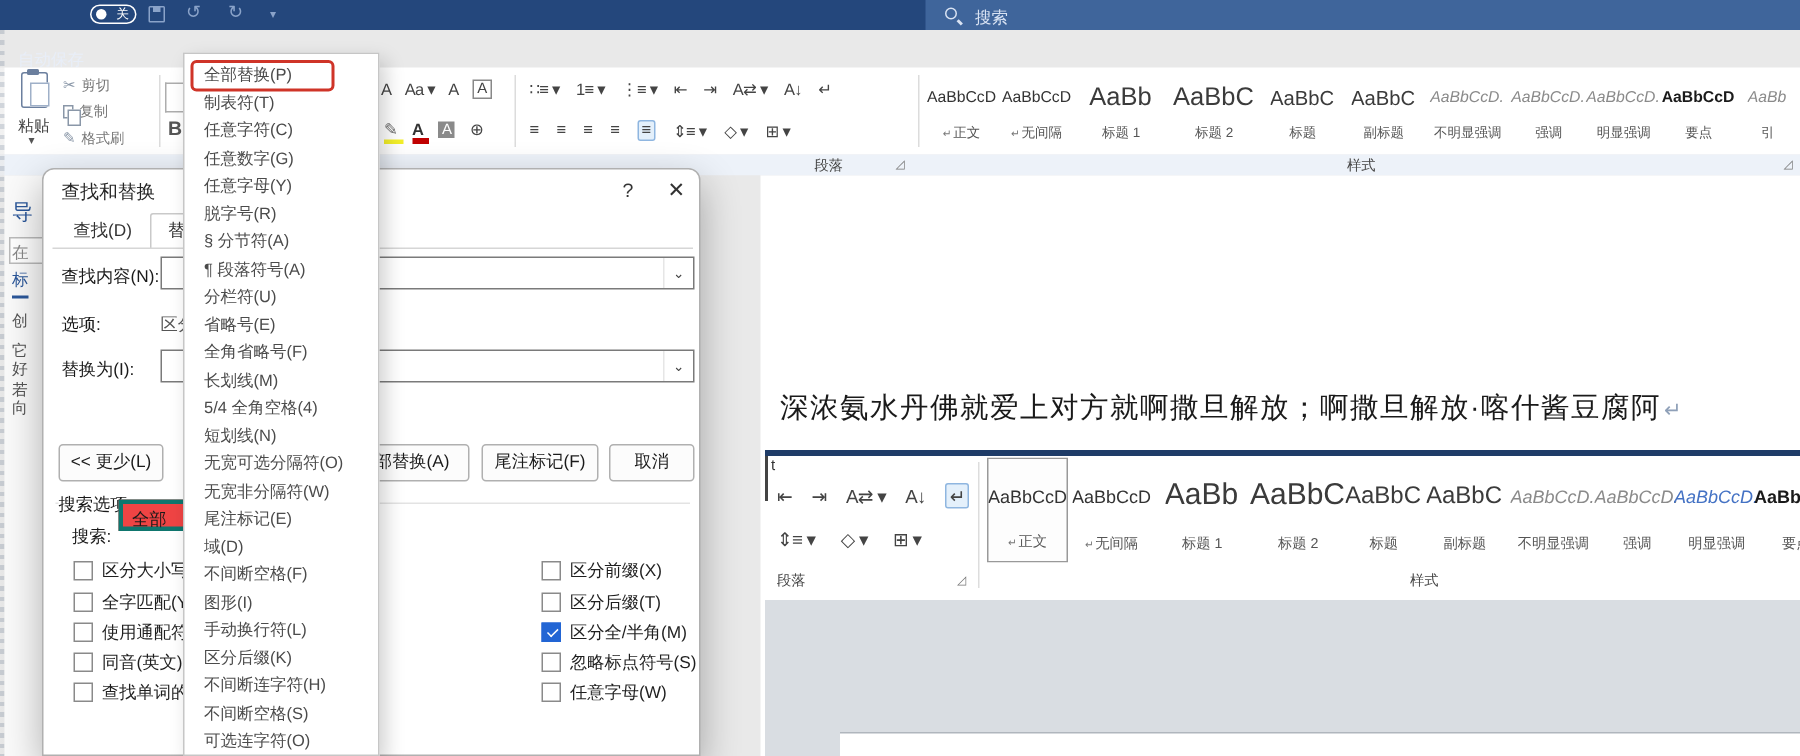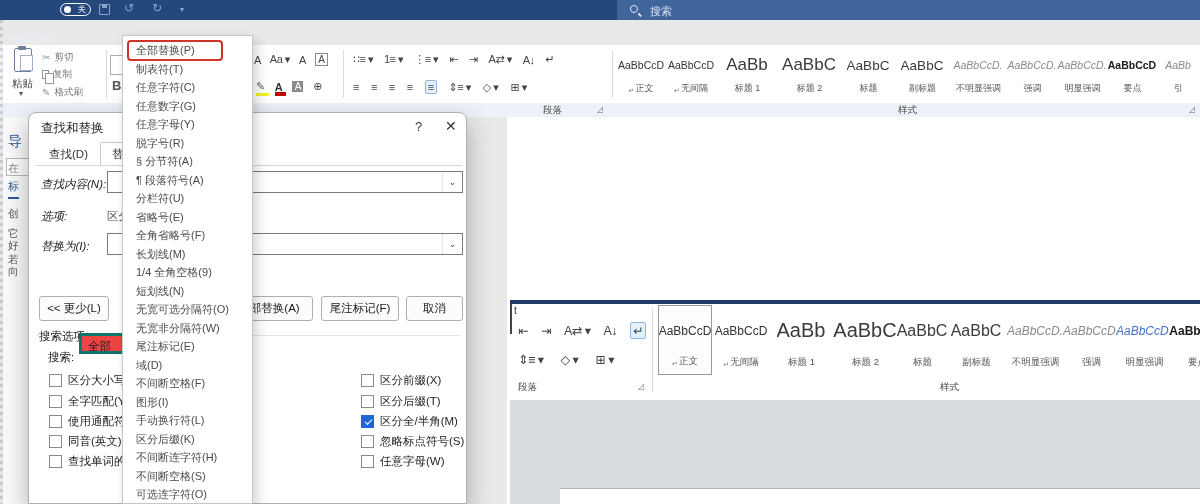--- a/index.html
+++ b/index.html
@@ -53,21 +53,21 @@
   .ricon.on{border:1px solid #8fb6e0;background:#e4f0fb;border-radius:2px;padding:0 2px;}
   .boxedA{border:1px solid #888;padding:0 2.5px;font-size:10px;}
   .pen{color:#666;}
   .pen::after{content:"";position:absolute;left:0;bottom:-3px;width:13px;height:3.5px;background:#f3ef2a;}
   .fcolor{font-weight:bold;color:#333;}
   .fcolor::after{content:"";position:absolute;left:0;bottom:-3px;width:11px;height:3.5px;background:#c00000;}
   .cshade{background:#8a8a8a;color:#fff;padding:0 2.5px;font-size:10px;}
   .styles-gallery{position:absolute;left:618px;top:3px;width:582px;height:50px;display:flex;gap:3px;overflow:hidden;}
   .style-card{flex:none;display:flex;flex-direction:column;justify-content:flex-end;align-items:center;padding-bottom:3px;height:50px;background:#fff;}
   .style-card .sample{flex:1;display:flex;align-items:center;font-size:10.5px;color:#333;white-space:nowrap;overflow:hidden;}
-  .style-card .slabel{font-size:9px;color:#555;white-space:nowrap;display:flex;align-items:flex-end;gap:1px;}
+  .style-card .slabel{font-size:9px;color:#555;white-space:nowrap;display:flex;align-items:center;gap:1px;}
   .style-card .pref{font-size:7px;color:#777;}
   .s-h1 .sample{font-size:17px;color:#3b3b3b;}
   .s-h2 .sample{font-size:13.5px;color:#3b3b3b;}
   .s-em .sample{font-style:italic;color:#8a8a8a;}
   .s-emblue .sample{font-style:italic;color:#4472c4;}
   .s-strong .sample{font-weight:bold;color:#1a1a1a;}
   .w40{width:40px}.w46{width:46px}.w48{width:48px}.w50{width:50px}.w52{width:52px}
   .w54{width:54px}.w56{width:56px}.w58{width:58px}.w60{width:60px}.w62{width:62px}
   .sel{border:1px solid #999;background:#fdfdfd;}
 
@@ -116,21 +116,21 @@
   .dialog{position:absolute;left:28px;top:112px;width:439px;height:392px;background:#fff;
           border:1px solid #b0b0b0;border-radius:8px 8px 0 0;box-shadow:0 10px 26px rgba(0,0,0,.30);
           z-index:20;font-size:11.5px;color:#1a1a1a;}
   .dlg-title{position:absolute;left:12px;top:7px;font-size:12.5px;color:#262626;}
   .dlg-help{position:absolute;left:386px;top:6px;font-size:13px;color:#333;}
   .dlg-close{position:absolute;left:416px;top:5px;font-size:14px;color:#333;}
   .dlg-tabs{position:absolute;left:8px;top:29px;height:24px;display:flex;}
   .dlg-tab{padding:0 11px;line-height:22px;font-size:11.5px;color:#333;border:1px solid transparent;}
   .dlg-tab.active{border:1px solid #c9c9c9;border-bottom-color:#fff;background:#fff;border-radius:2px 2px 0 0;}
   .dlg-tabline{position:absolute;left:6px;width:427px;top:52px;height:1px;background:#d6d6d6;}
-  .dlg-label{position:absolute;white-space:nowrap;font-style:italic;}
+  .dlg-label{position:absolute;white-space:nowrap;}
   .lf{left:12px;top:64px}.lo{left:12px;top:96px}.lr{left:12px;top:126px}
   .opt-val{position:absolute;left:78px;top:96px;color:#555;white-space:nowrap;}
   .combo{position:absolute;left:78px;width:356px;height:22px;background:#fff;border:1px solid #7a7a7a;}
   .cb1{top:58px}.cb2{top:120px}
   .combo .arrow{position:absolute;right:0;top:0;width:20px;height:100%;border-left:1px solid #e6e6e6;
                 color:#444;font-size:9px;text-align:center;line-height:20px;}
   .dbtn{position:absolute;top:183px;height:25px;border:1px solid #b0b0b0;background:#fcfcfc;border-radius:3px;
         font-size:11.5px;color:#1a1a1a;text-align:center;line-height:23px;white-space:nowrap;overflow:hidden;}
   .b-less{left:10px;width:70px}.b-rep{left:106px;width:80px}.b-repall{left:196px;width:88px}
   .b-next{left:292px;width:78px}.b-cancel{left:377px;width:57px}
@@ -345,20 +345,21 @@
         <div class="nfrag n3">标</div>
         <div class="nfrag n4">创</div>
         <div class="nfrag n5">它</div>
         <div class="nfrag n6">好</div>
         <div class="nfrag n7">若</div>
         <div class="nfrag n8">向</div>
       </div>
   </div>
   <div class="graygap"></div>
   <div class="page"></div>
+  <div class="doc-text"><span>深浓氨水丹佛就爱上对方就啊撒旦解放；啊撒旦解放·喀什酱豆腐阿</span><span class="endmark">↵</span></div>
 
   <div class="embedded">
     <div class="emb-topbar"></div>
     <div class="emb-corner"></div>
     <div class="emb-t">t</div>
     <div class="emb-r1">
 
     <span class="ricon"><span class="glyph">⇤</span></span>
         <span class="ricon"><span class="glyph">⇥</span></span>
         <span class="ricon"><span class="glyph">A⇄ ▾</span></span>
@@ -553,21 +554,21 @@
       <div class="menu-item">任意字符(C)</div>
       <div class="menu-item">任意数字(G)</div>
       <div class="menu-item">任意字母(Y)</div>
       <div class="menu-item">脱字号(R)</div>
       <div class="menu-item">§ 分节符(A)</div>
       <div class="menu-item">¶ 段落符号(A)</div>
       <div class="menu-item">分栏符(U)</div>
       <div class="menu-item">省略号(E)</div>
       <div class="menu-item">全角省略号(F)</div>
       <div class="menu-item">长划线(M)</div>
-      <div class="menu-item">1/4 全角空格(9)</div>
+      <div class="menu-item">5/4 全角空格(4)</div>
       <div class="menu-item">短划线(N)</div>
       <div class="menu-item">无宽可选分隔符(O)</div>
       <div class="menu-item">无宽非分隔符(W)</div>
       <div class="menu-item">尾注标记(E)</div>
       <div class="menu-item">域(D)</div>
       <div class="menu-item">不间断空格(F)</div>
       <div class="menu-item">图形(I)</div>
       <div class="menu-item">手动换行符(L)</div>
       <div class="menu-item">区分后缀(K)</div>
       <div class="menu-item">不间断连字符(H)</div>

